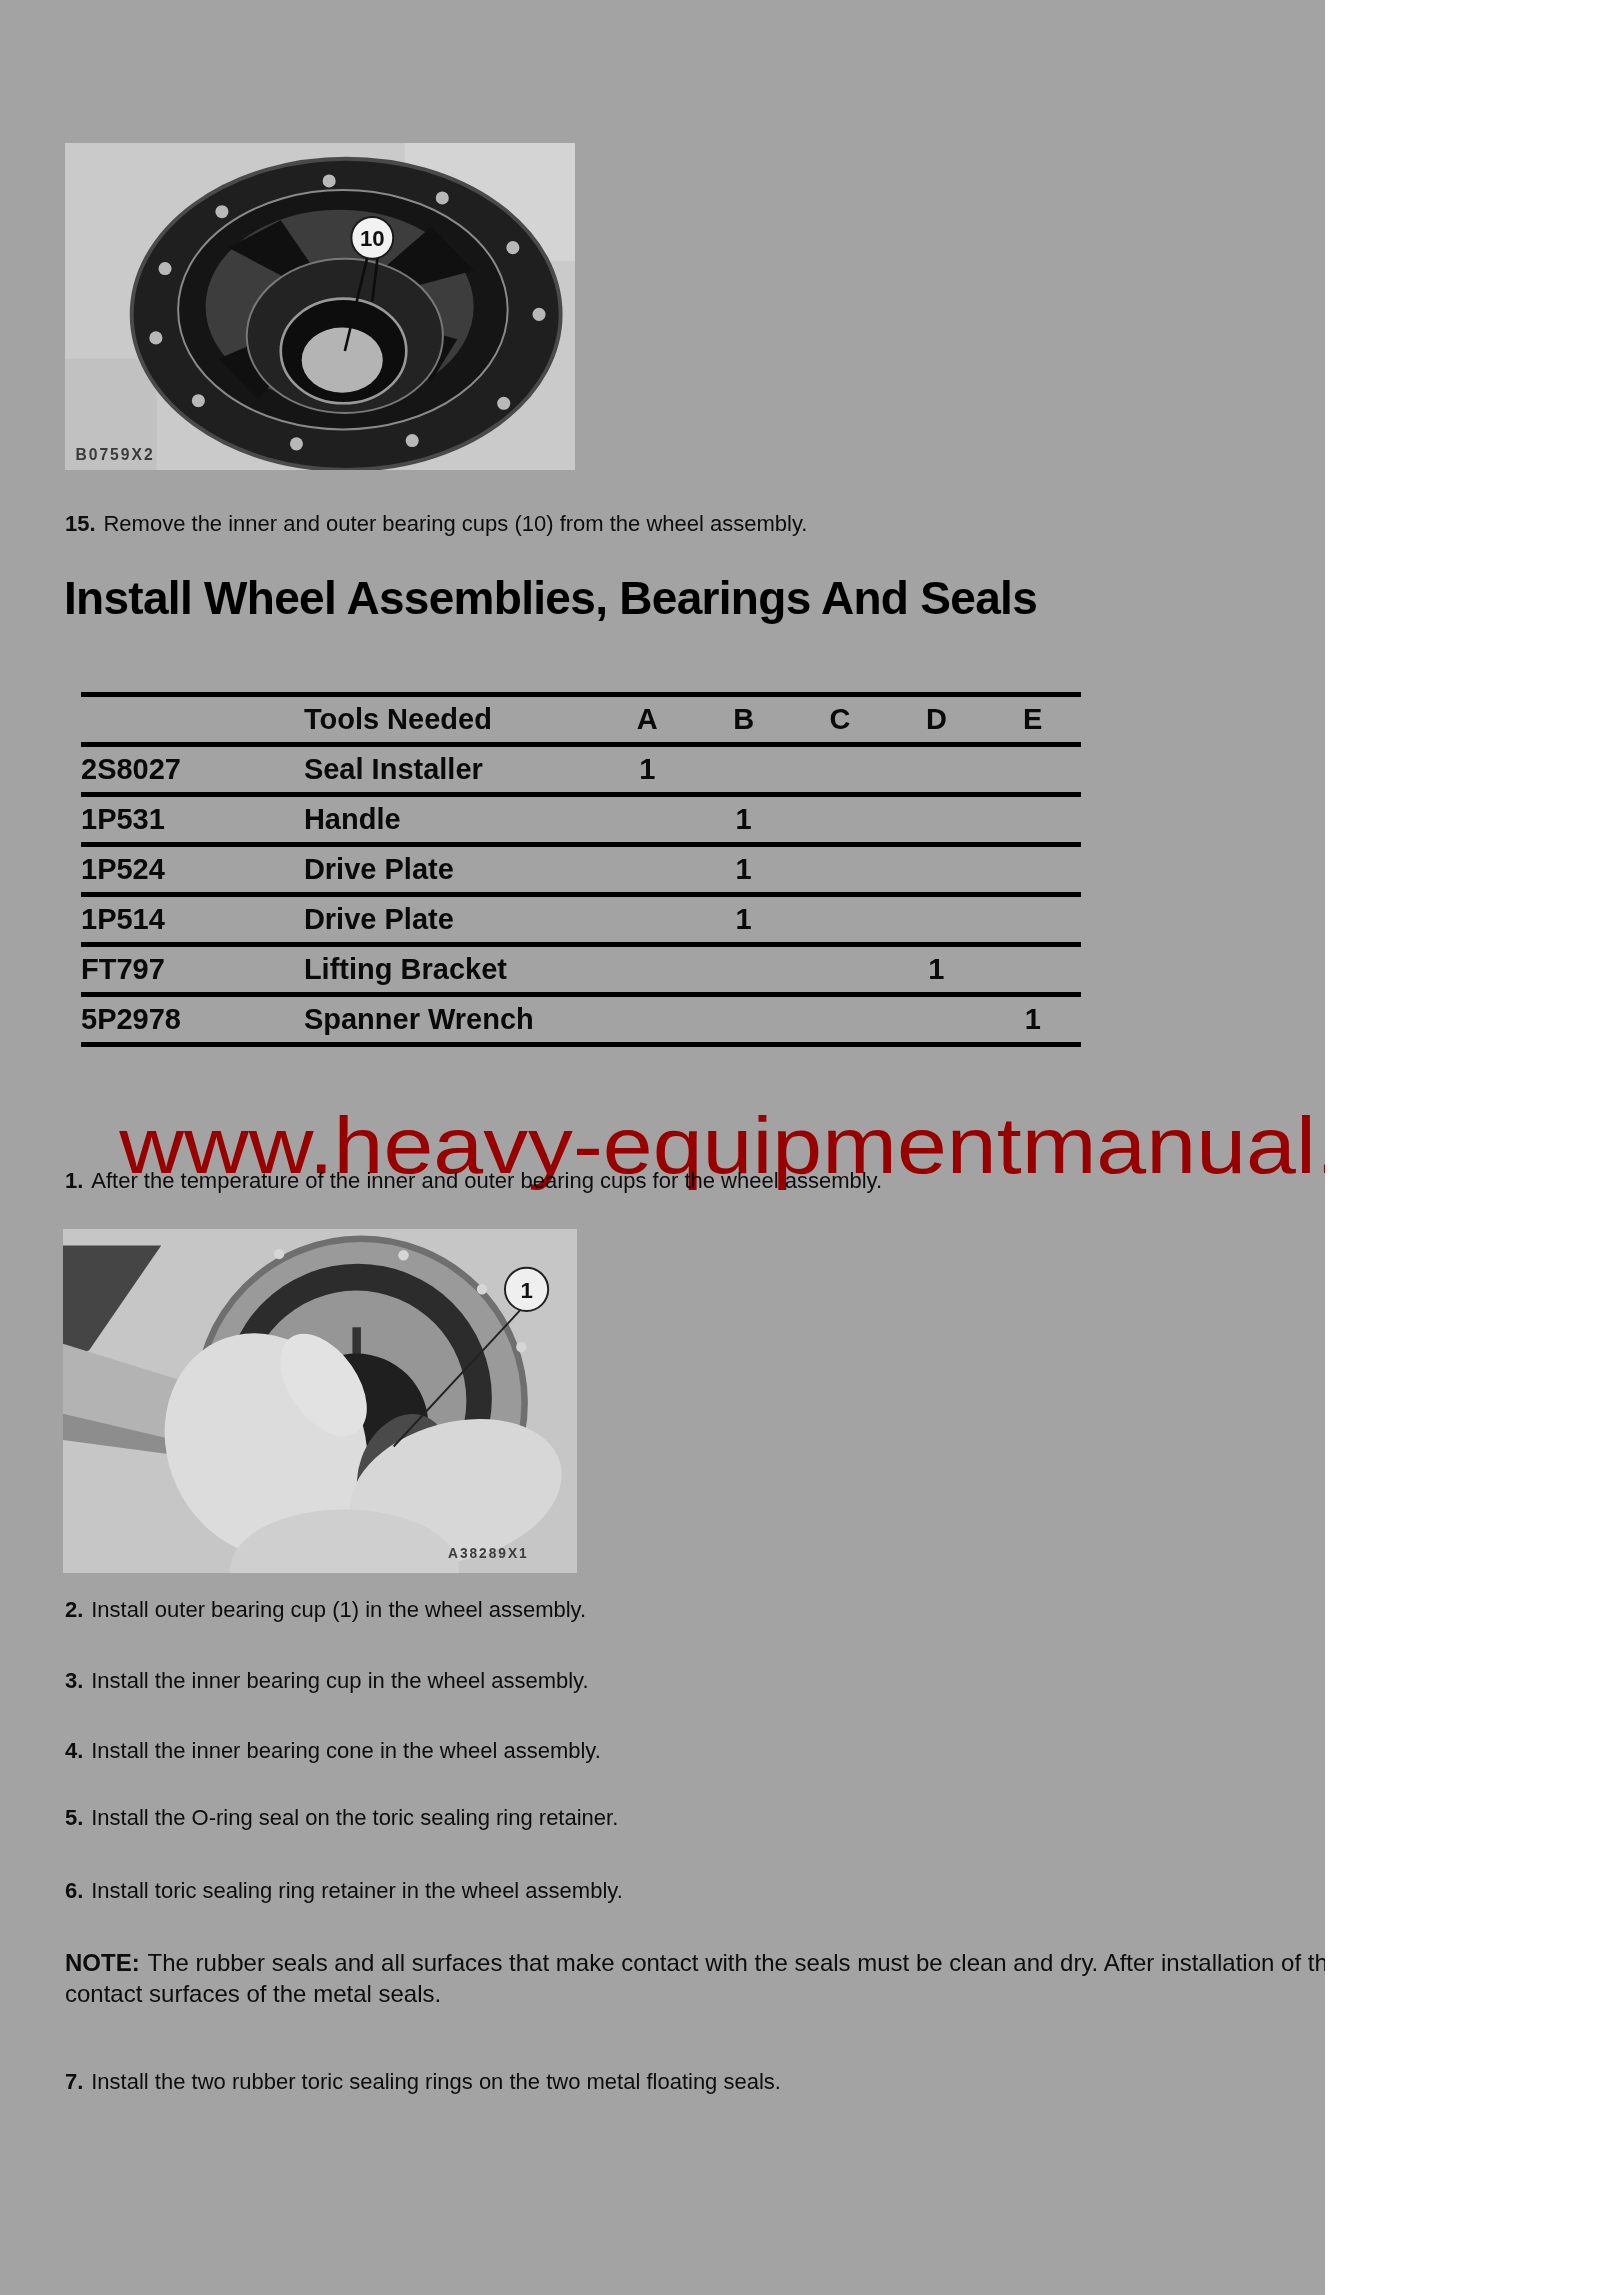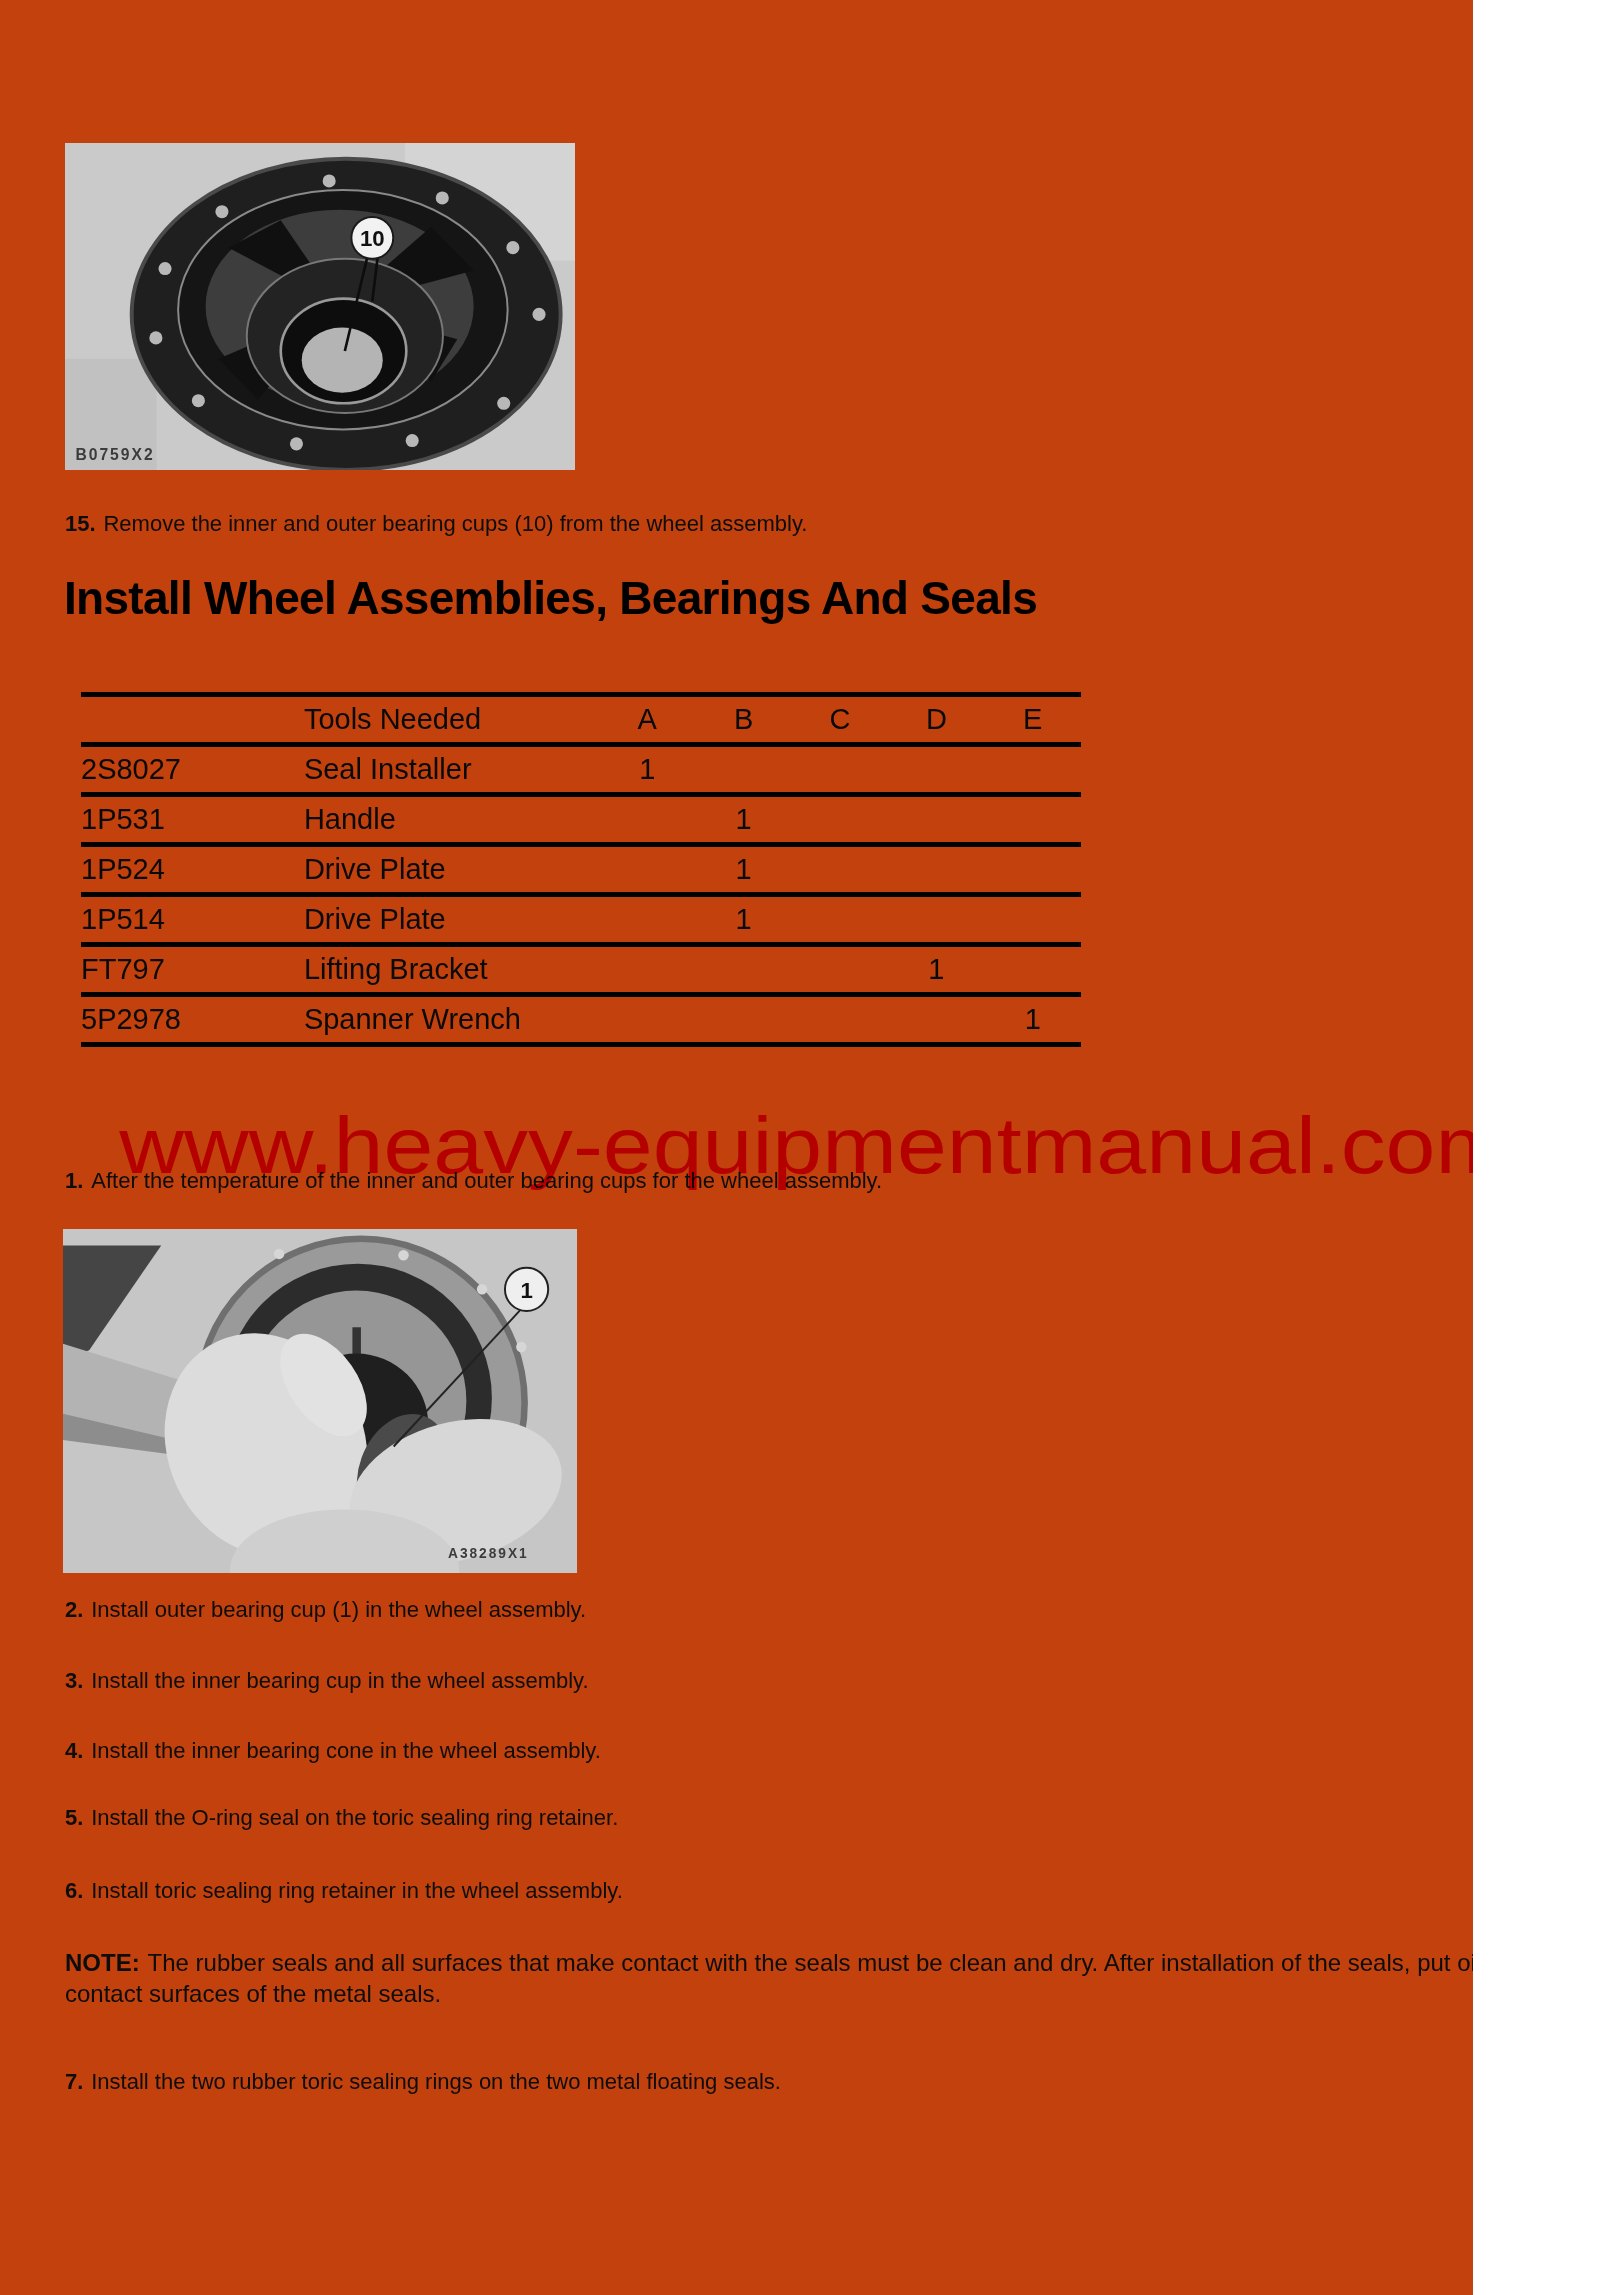--- a/index.html
+++ b/index.html
@@ -1,36 +1,36 @@
 <!DOCTYPE html>
 <html style="font-size:10.5px"><head>
 <meta charset="utf-8">
 <style>
   html,body { margin:0; padding:0; background:#ffffff; }
   body { width:1623px; height:2295px; font-family:"Liberation Sans", sans-serif; }
-  .page { position:relative; width:1473px; height:2295px; background:#c2410c; overflow:hidden; }
+  .page { position:relative; width:1325px; height:2295px; background:#a3a3a3; overflow:hidden; }
 
   .photo { position:absolute; margin:0; padding:0; }
   #fig1 { left:65px; top:143px; width:510px; height:327px; }
   #fig2 { left:63px;  top:1229px; width:514px; height:344px; }
   .photo svg { display:block; width:100%; height:100%; }
 
   .step { position:absolute; left:65px; margin:0; font-size:22px; line-height:1.25;
           color:#0d0d0d; white-space:nowrap; }
   .step .num { font-weight:bold; margin-right:7.9px; }
 
   h1.heading { position:absolute; left:64px; top:573px; margin:0; font-size:46px;
                line-height:1.1; color:#000; letter-spacing:-0.7px; font-weight:bold; }
 
   table.tools { position:absolute; left:81px; top:692px; width:1000px;
                 border-collapse:collapse; table-layout:fixed;
                 font-size:29px; color:#0a0a0a; border-top:5.9px solid #000; }
   table.tools tr { border-bottom:5.9px solid #000; }
   table.tools td, table.tools th { padding:0; height:45px; vertical-align:middle;
-                font-weight:normal; overflow:hidden; }
+                font-weight:bold; overflow:hidden; }
   .col-part { width:222px; } .col-name { width:294px; }
   .col-q { width:96px; }
   td.part, th.part { text-align:left; padding-left:43px; }
   td.name, th.name { text-align:left; padding-left:2.6px; }
   td.qty, th.qty { text-align:center; }
   th.name, th.qty { font-weight:bold; }
 
   .wm { position:absolute; left:118px; top:1093px; z-index:6; mix-blend-mode:multiply; }
 
   .note { position:absolute; left:65px; top:1947px; width:1531px; margin:0;

